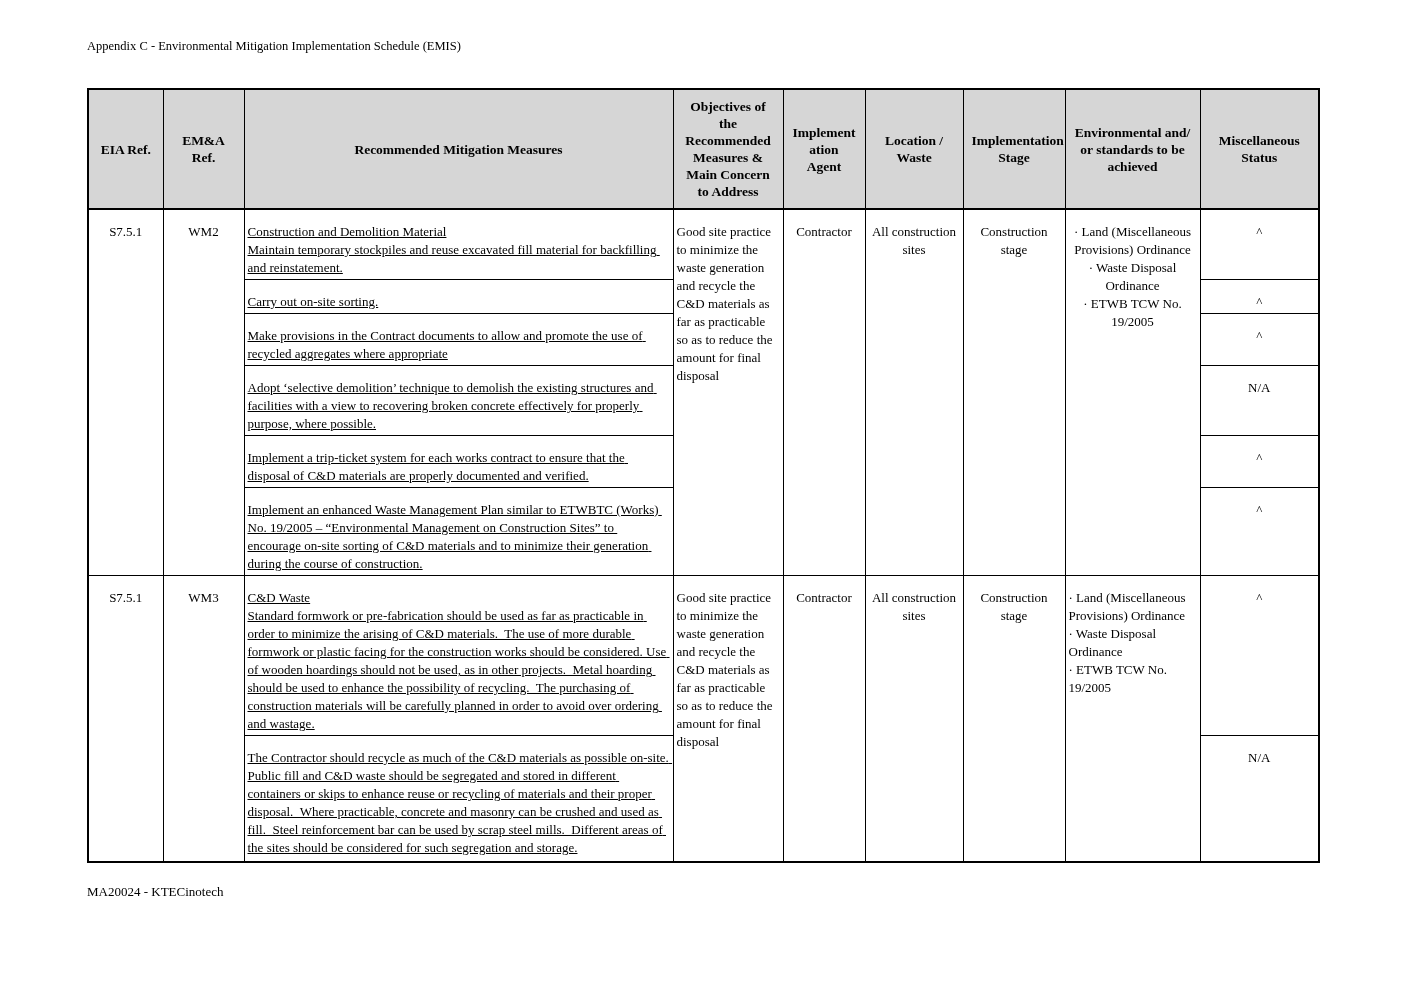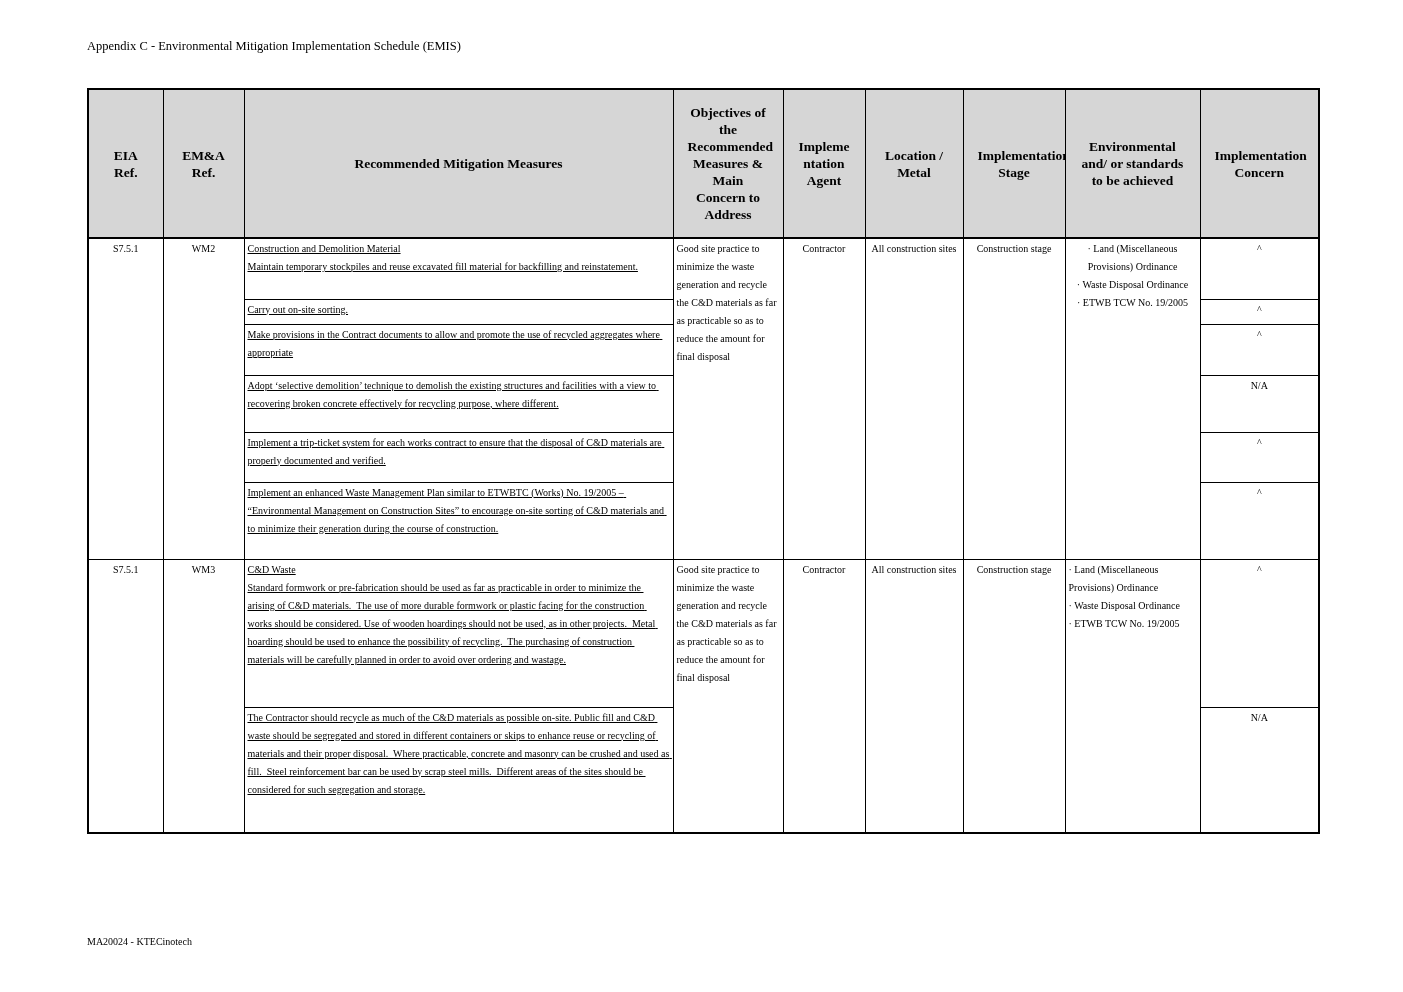--- a/index.html
+++ b/index.html
@@ -31,43 +31,43 @@
     border: 1px solid #000;
     overflow: hidden;
   }
   table.emis thead th {
     background: #d6d6d6;
     font-weight: bold;
     font-size: 13.5px;
     line-height: 17px;
     text-align: center;
     vertical-align: middle;
-    padding: 14px;
+    padding: 8px;
     border-bottom: 2px solid #000;
   }
   table.emis td {
-    font-size: 10px;
+    font-size: 13px;
     line-height: 18px;
     vertical-align: top;
-    padding: 1px 3px 2px 3px;
+    padding: 13px 3px 2px 3px;
   }
   .break-anywhere { overflow-wrap: anywhere; word-break: break-word; }
   .t-center { text-align: center; }
   .t-left { text-align: left; }
   .u { text-decoration: underline; }
   .measure-text { white-space: pre-wrap; text-decoration: underline; }
   .status-cell { text-align: center; font-size: 13px; }
   .footer {
     position: absolute;
     left: 87px;
-    top: 936px;
+    top: 884px;
     width: 1231px;
     display: flex;
     align-items: baseline;
-    font-size: 10px;
+    font-size: 13px;
   }
   .footer .f-left  { text-align: left; }
   .footer .f-center { flex: 1; text-align: center; }
   .footer .f-right { text-align: left; }
 </style>
 </head>
 <body>
 
 <div class="page">
 
@@ -85,24 +85,24 @@
         <col style="width:135px">
         <col style="width:119px">
     </colgroup>
     <thead>
       <tr style="height:84px">
         <th>EIA Ref.</th>
         <th>EM&amp;A Ref.</th>
         <th>Recommended Mitigation Measures</th>
         <th>Objectives of the Recommended Measures &amp; Main Concern to Address</th>
         <th class="break-anywhere">Implementation Agent</th>
-        <th>Location / Metal</th>
+        <th>Location / Waste</th>
         <th>Implementation Stage</th>
         <th>Environmental and/ or standards to be achieved</th>
-        <th>Implementation Concern</th>
+        <th>Miscellaneous Status</th>
       </tr>
     </thead>
     <tbody>
 
       <tr style="height:61px">
         <td class="t-center" rowspan="6">S7.5.1</td>
         <td class="t-center" rowspan="6">WM2</td>
         <td>
           <div class="u">Construction and Demolition Material</div>
           <div class="measure-text">Maintain temporary stockpiles and reuse excavated fill material for backfilling and reinstatement.</div>
@@ -125,21 +125,21 @@
         <td class="status-cell">^</td>
       </tr>
       <tr style="height:51px">
         <td>
           <div class="measure-text">Make provisions in the Contract documents to allow and promote the use of recycled aggregates where appropriate</div>
         </td>
         <td class="status-cell">^</td>
       </tr>
       <tr style="height:57px">
         <td>
-          <div class="measure-text">Adopt ‘selective demolition’ technique to demolish the existing structures and facilities with a view to recovering broken concrete effectively for recycling purpose, where different.</div>
+          <div class="measure-text">Adopt ‘selective demolition’ technique to demolish the existing structures and facilities with a view to recovering broken concrete effectively for properly purpose, where possible.</div>
         </td>
         <td class="status-cell">N/A</td>
       </tr>
       <tr style="height:50px">
         <td>
           <div class="measure-text">Implement a trip-ticket system for each works contract to ensure that the disposal of C&amp;D materials are properly documented and verified.</div>
         </td>
         <td class="status-cell">^</td>
       </tr>
       <tr style="height:77px">

